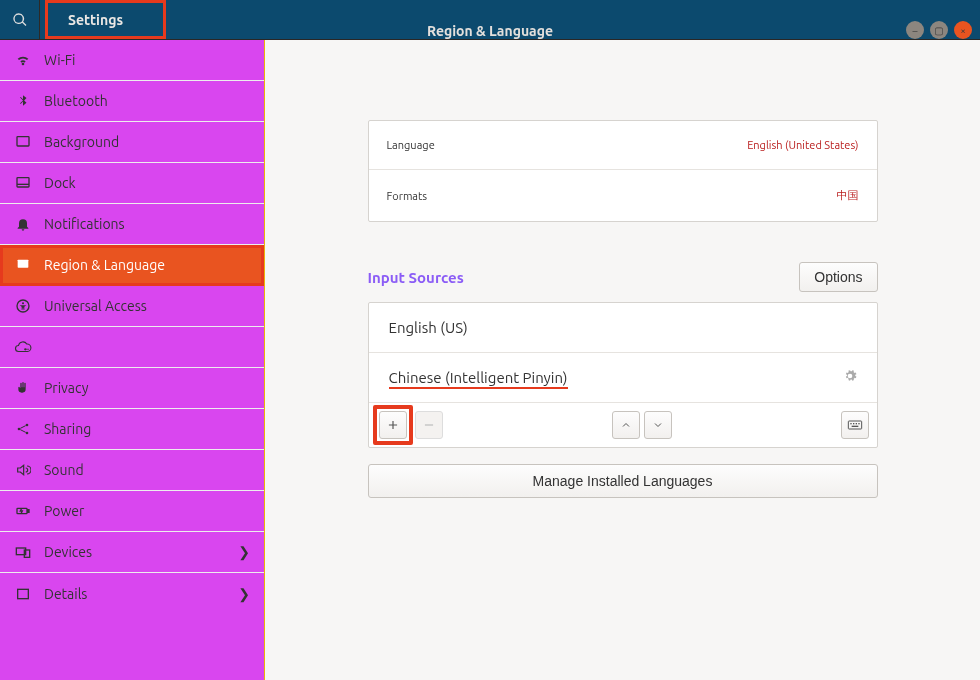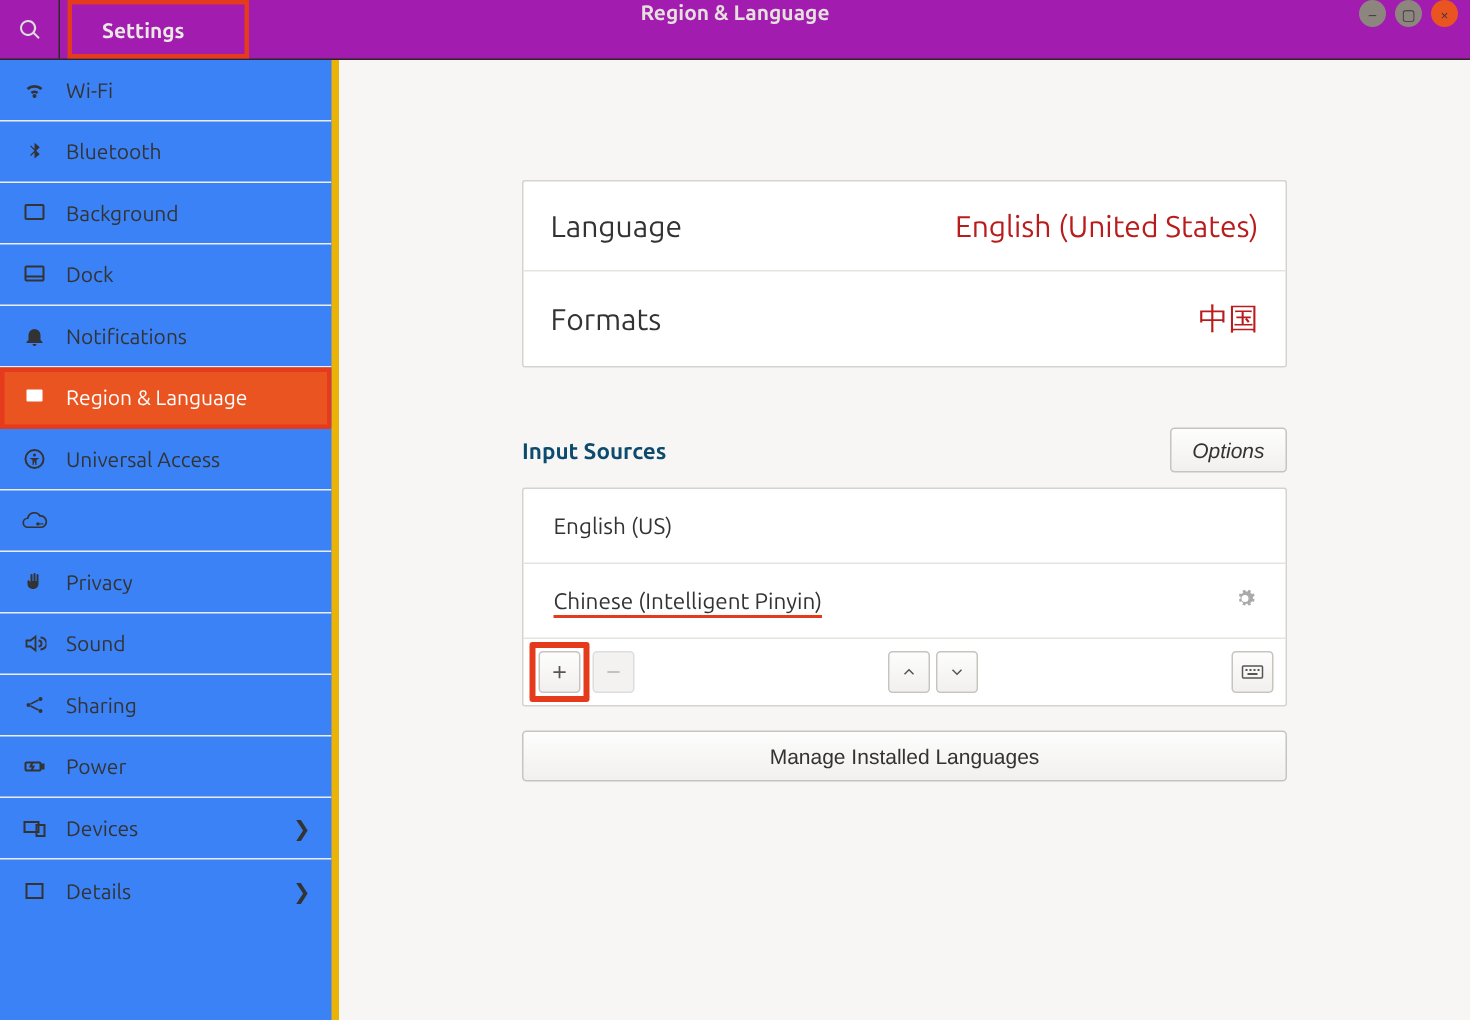--- a/index.html
+++ b/index.html
@@ -1,50 +1,50 @@
 <!DOCTYPE html>
 <html><head>
 <meta charset="utf-8">
 <style>
   * { box-sizing: border-box; margin: 0; padding: 0; }
   html, body { width: 980px; height: 680px; font-family: "Ubuntu", "Noto Sans", sans-serif; font-size: 14px; color: #333; overflow: hidden; background: #fff; }
   .window { width: 980px; height: 680px; display: flex; flex-direction: column; }
-  .titlebar { height: 40px; background: #a21caf; color: #eae7e4; display: flex; align-items: flex-start; position: relative; border-bottom: 1px solid #2a2725;}
+  .titlebar { height: 40px; background: #0c4a6e; color: #eae7e4; display: flex; align-items: flex-end; position: relative; border-bottom: 1px solid #2a2725;}
   .titlebar .left { display: flex; align-items: center; height: 100%; }
   .search-btn { width: 40px; height: 100%; display: flex; align-items: center; justify-content: center; border-right: 1px solid #2d2a27; }
   .search-btn svg { width: 16px; height: 16px; fill: #ddd; }
   .titlebar .app-title { padding: 0 40px 0 20px; font-weight: bold; height:100%; display:flex; align-items:center; border:3px solid #e63a1d; margin-left:5px;}
   .titlebar .page-title { position: absolute; left: 50%; transform: translateX(-50%); font-weight: bold; color:#e4e0dc;}
   .win-controls { position: absolute; right: 8px; display: flex; gap: 6px; }
   .win-btn { width: 18px; height: 18px; border-radius: 50%; display:flex; align-items:center; justify-content:center; font-size:10px; color:#3a3a3a;}
   .win-min, .win-max { background: #8c867f; }
   .win-close { background: #e95420; }
 
   .body { flex: 1; display: flex; overflow: hidden; }
-  .sidebar { width: 226px; background: #3b82f6; border-right: 5px solid #eab308; overflow-y: auto; }
+  .sidebar { width: 265px; background: #d946ef; border-right: 1px solid #eab308; overflow-y: auto; }
   .sidebar-item { display: flex; align-items: center; height: 41px; padding: 0 14px; border-bottom: 1px solid #ededed; cursor: pointer; font-size: 14px; color:#333;}
   .sidebar-item .icon { width: 18px; height: 18px; margin-right: 12px; display:flex; align-items:center; justify-content:center; color:#333;}
   .sidebar-item .label { flex: 1; }
   .sidebar-item .chev { color:#333; }
   .sidebar-item.active { background: #e95420; color: #fff; }
   .sidebar-item.active .icon svg { fill:#fff; color:#fff;}
   .hl-red { outline: 3px solid #e63a1d; outline-offset: -3px; }
 
   .content { flex: 1; background: #f7f6f5; padding: 0; overflow-y:auto;}
   .inner { width: 510px; margin: 80px auto 0 auto; }
 
   .card { background: #fff; border: 1px solid #d6d3cf; border-radius: 2px; }
-  .row { display: flex; align-items: center; justify-content: space-between; padding: 18px 18px; font-size: 20px; }
+  .row { display: flex; align-items: center; justify-content: space-between; padding: 18px 18px; font-size: 11px; }
   .row + .row { border-top: 1px solid #e6e3df; align-items: center; }
   .row .key { font-weight: 400; }
   .row .val { color: #b91c1c; }
 
   .section-head { display:flex; align-items:center; justify-content:space-between; margin-top: 40px; margin-bottom: 10px;}
-  .section-head h3 { font-size: 15px; font-weight: bold; color:#0c4a6e;}
-  .opt-btn { background: linear-gradient(#fdfdfd,#f2f0ee); border:1px solid #c7c3be; border-radius:3px; padding:6px 14px; font-size:14px; color:#333; cursor:pointer;font-style:italic;}
+  .section-head h3 { font-size: 15px; font-weight: bold; color:#8b5cf6;}
+  .opt-btn { background: linear-gradient(#fdfdfd,#f2f0ee); border:1px solid #c7c3be; border-radius:3px; padding:6px 14px; font-size:14px; color:#333; cursor:pointer;}
 
   .src-row { padding: 16px 20px; font-size: 15px; display:flex; align-items:center; justify-content:space-between;}
   .src-row + .src-row { border-top: 1px solid #e6e3df; }
   .src-row .gear svg { width:14px; height:14px; fill:#9a948c;}
   .underline-red { border-bottom: 2px solid #e63a1d; padding-bottom:1px;}
 
   .toolbar { display:flex; align-items:center; padding:6px 8px; border-top:1px solid #e6e3df; gap:6px;}
   .tb-btn { width:28px; height:28px; background: linear-gradient(#fdfdfd,#f2f0ee); border:1px solid #c7c3be; border-radius:3px; display:flex; align-items:center; justify-content:center; cursor:pointer; font-size:16px; color:#555;}
   .tb-btn.disabled { color:#bbb; border-color:#ddd; background:#f4f2f0;}
   .tb-spacer { flex:1; }
@@ -161,36 +161,36 @@
             <svg viewBox="0 0 24 24" width="16" height="16" fill="#333">
               <path d="M8 12V5a1 1 0 012 0v6h1V4a1 1 0 012 0v7h1V5a1 1 0 012 0v9a5 5 0 01-5 5h-1a5 5 0 01-5-5v-3l1-1z"></path>
             </svg>
           </span>
         <span class="label">Privacy</span>
       </div>
 
       <div class="sidebar-item">
         <span class="icon">
             <svg viewBox="0 0 24 24" width="16" height="16" fill="#333">
-              <path d="M4 9v6h4l5 4V5L8 9H4zm12 0a3 3 0 010 6M18 6a6 6 0 010 12" fill="none" stroke="#333" stroke-width="1.8"></path>
-            </svg>
-          </span>
-        <span class="label">Sound</span>
-      </div>
-
-      <div class="sidebar-item">
-        <span class="icon">
-            <svg viewBox="0 0 24 24" width="16" height="16" fill="#333">
               <circle cx="6" cy="12" r="2"></circle>
               <circle cx="18" cy="6" r="2"></circle>
               <circle cx="18" cy="18" r="2"></circle>
               <path d="M8 11l8-4M8 13l8 4" stroke="#333" stroke-width="1.5"></path>
             </svg>
           </span>
         <span class="label">Sharing</span>
+      </div>
+
+      <div class="sidebar-item">
+        <span class="icon">
+            <svg viewBox="0 0 24 24" width="16" height="16" fill="#333">
+              <path d="M4 9v6h4l5 4V5L8 9H4zm12 0a3 3 0 010 6M18 6a6 6 0 010 12" fill="none" stroke="#333" stroke-width="1.8"></path>
+            </svg>
+          </span>
+        <span class="label">Sound</span>
       </div>
 
       <div class="sidebar-item">
         <span class="icon">
             <svg viewBox="0 0 24 24" width="16" height="16" fill="none" stroke="#333" stroke-width="2">
               <rect x="3" y="8" width="15" height="8" rx="1"></rect>
               <rect x="19" y="10" width="2" height="4" fill="#333"></rect>
               <path d="M10 8l-2 4h3l-2 4" stroke="#333"></path>
             </svg>
           </span>

